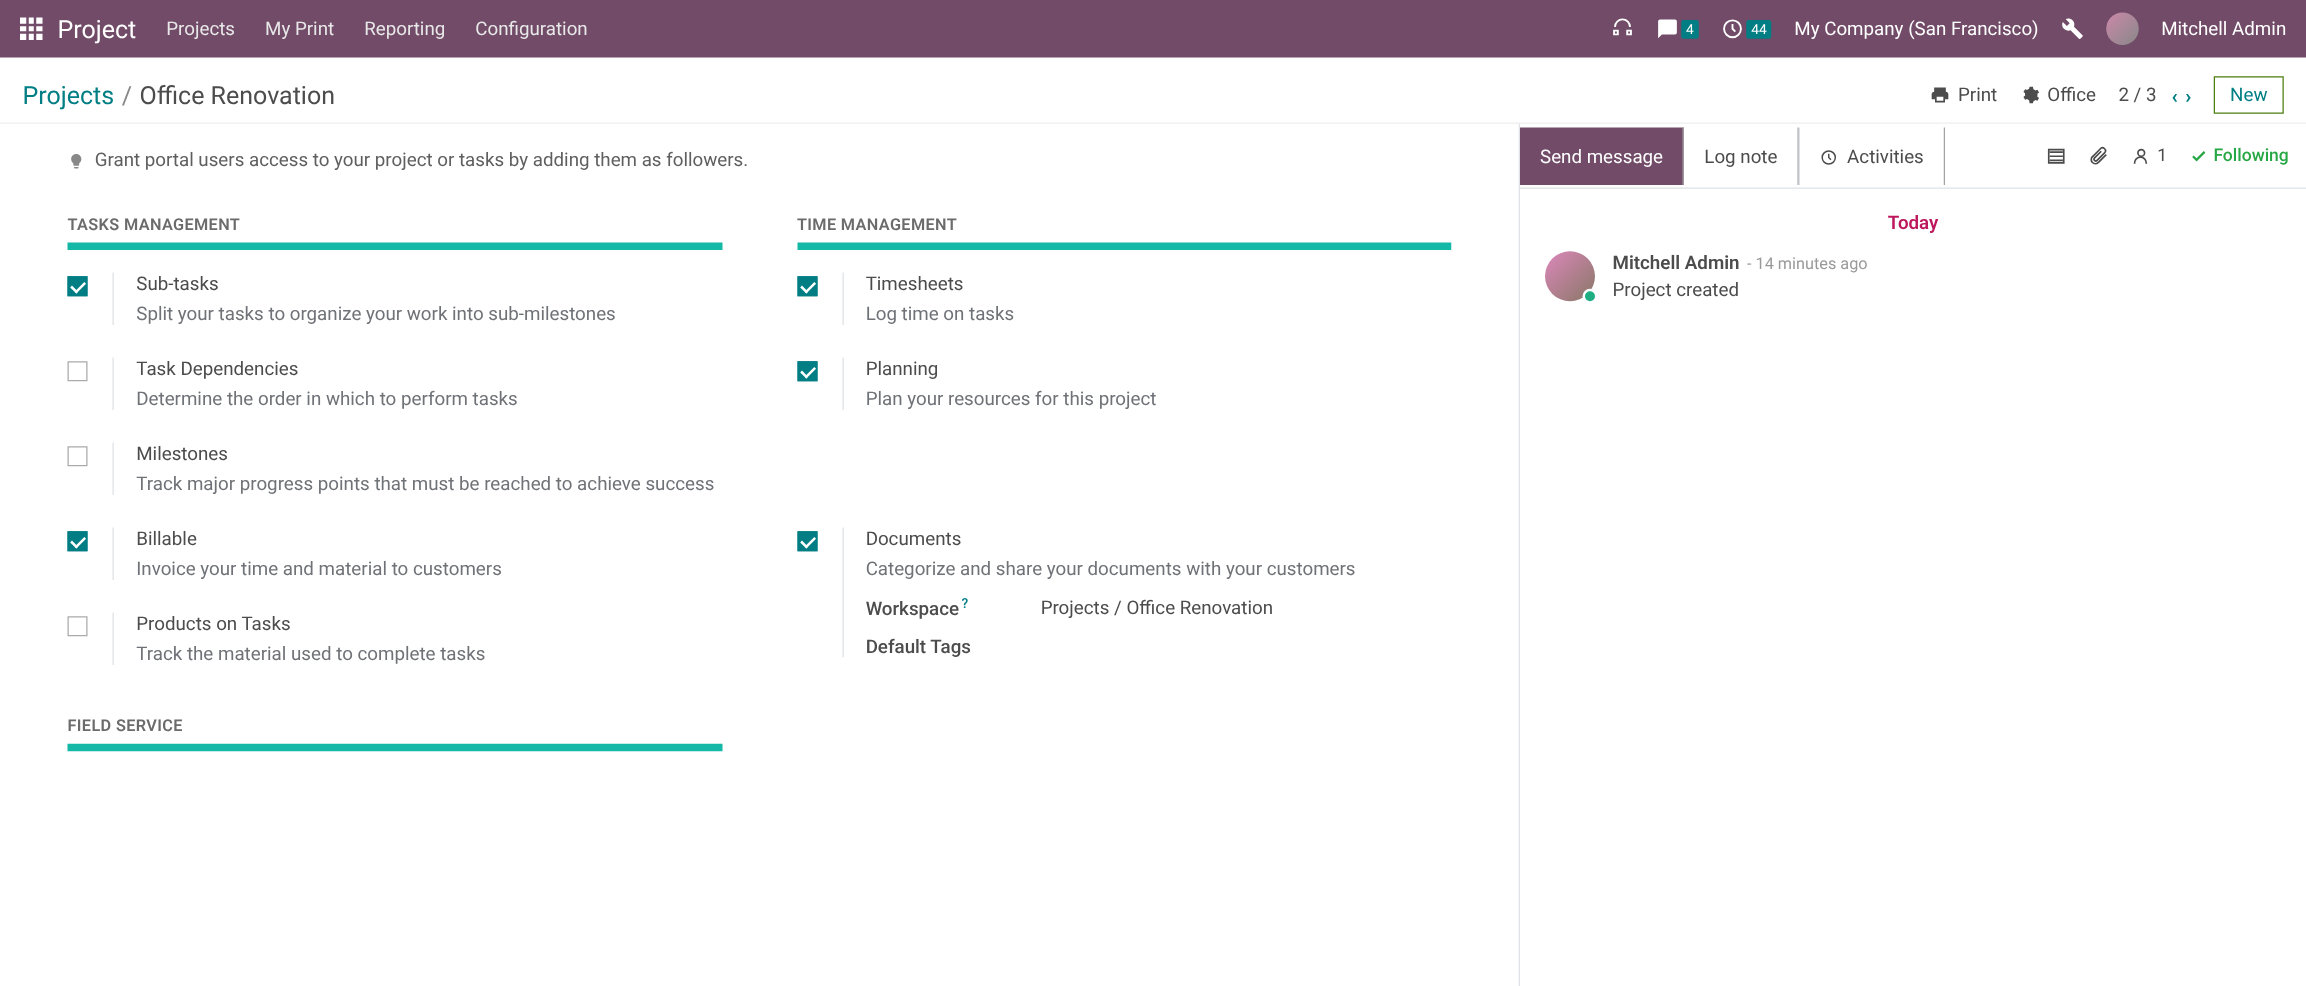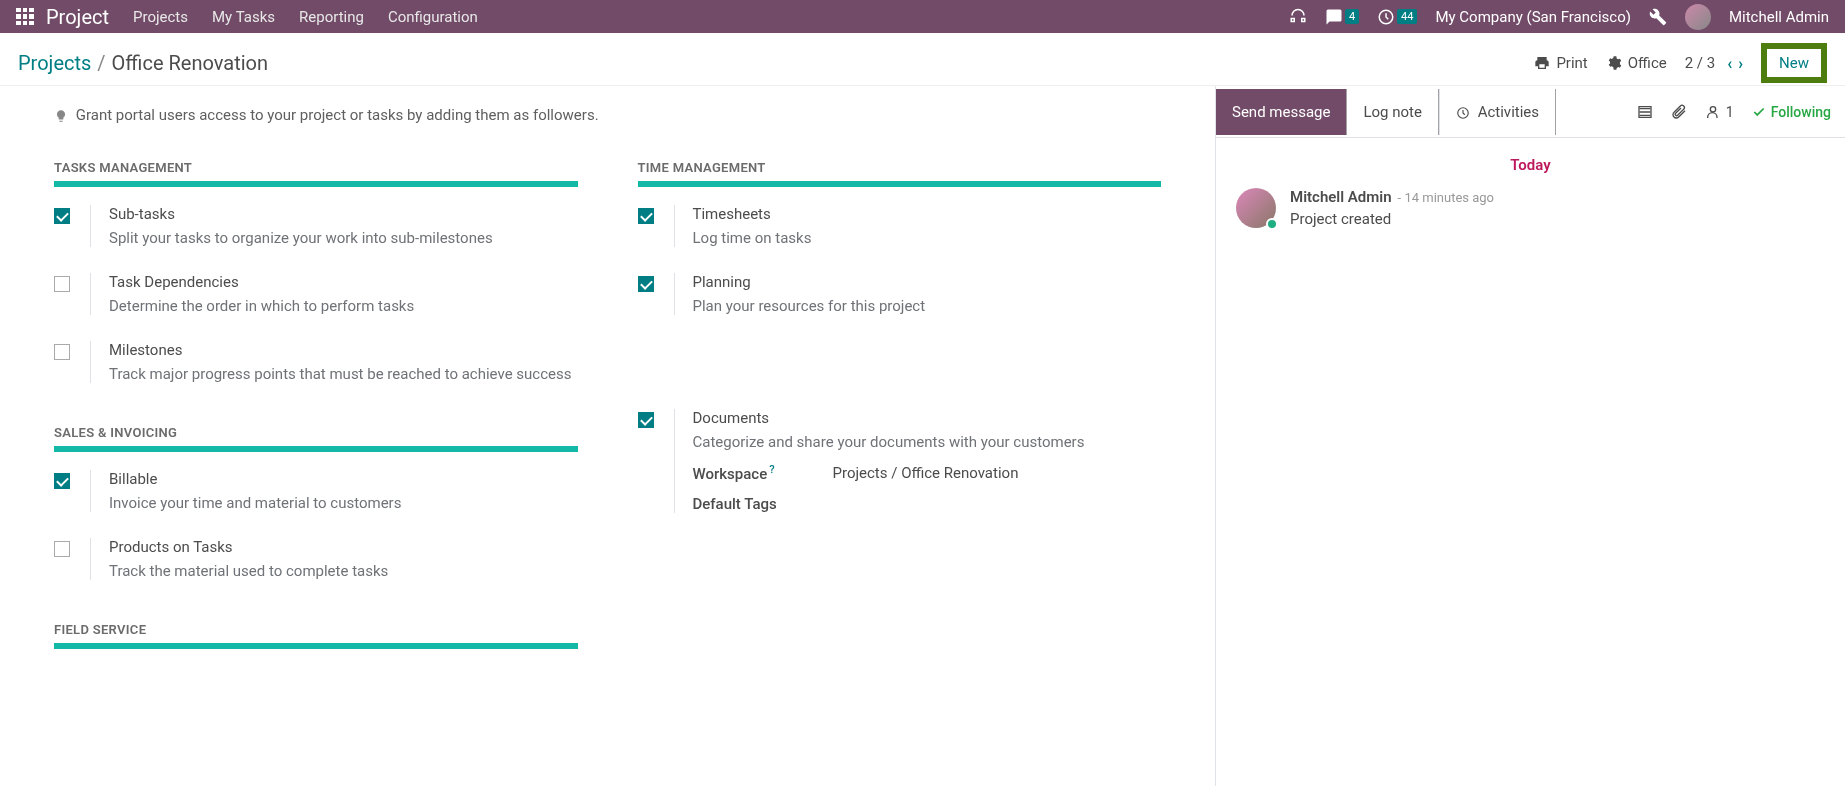--- a/index.html
+++ b/index.html
@@ -1,17 +1,17 @@
 <!DOCTYPE html>
 <html><head>
 <meta charset="utf-8">
 <style>
 * { box-sizing: border-box; margin: 0; padding: 0; }
 body { font-family: -apple-system, BlinkMacSystemFont, "Segoe UI", Roboto, "Helvetica Neue", sans-serif; font-size: 14px; color: #4c4c4c; background: #fff; overflow-x: hidden; width: 1845px; }
-.top-nav { background: #714B67; height: 33px; display: flex; align-items: center; padding: 0 16px; color: #fff; }
+.top-nav { background: #714B67; height: 46px; display: flex; align-items: center; padding: 0 16px; color: #fff; }
 .apps-icon { width: 18px; height: 18px; display: grid; grid-template-columns: repeat(3,1fr); grid-template-rows: repeat(3,1fr); gap: 2px; cursor: pointer; margin-right: 12px; }
 .apps-icon span { background: #fff; }
 .app-title { font-size: 20px; font-weight: 400; margin-right: 24px; }
 .nav-menu { display: flex; gap: 24px; }
 .nav-menu a { color: #e8e8e8; text-decoration: none; font-size: 15px; }
 .nav-right { margin-left: auto; display: flex; align-items: center; gap: 18px; }
 .nav-icon { position: relative; cursor: pointer; color:#fff; display:flex; align-items:center; }
 .badge { display:inline-block; background: #017E84; color: #fff; font-size: 11px; padding: 1px 4px; border-radius: 2px; margin-left:2px; vertical-align: top; }
 .company-name { font-size: 15px; }
 .avatar { width: 26px; height: 26px; border-radius: 50%; background: linear-gradient(135deg,#c8a,#888); }
@@ -19,21 +19,21 @@
 .control-panel { display: flex; align-items: center; padding: 8px 18px 0 18px; height: 52px; border-bottom: 0; }
 .breadcrumb { font-size: 20px; display: flex; align-items: center; gap: 6px; }
 .breadcrumb .link { color: #017E84; cursor: pointer; }
 .breadcrumb .sep { color: #888; }
 .breadcrumb .current { color: #4c4c4c; }
 .cp-right { margin-left: auto; display: flex; align-items: center; gap: 18px; justify-content: center; }
 .cp-btn { display: flex; align-items: center; gap: 6px; cursor: pointer; color: #4c4c4c; font-size: 15px; }
 .pager { display: flex; align-items: center; gap: 12px; font-size: 15px; color:#4c4c4c; }
 .pager-arrows { display:flex; gap:6px; }
 .pager-arrows span { color:#017E84; cursor:pointer; font-size:16px; font-weight:bold; }
-.new-btn { border: 6px solid #4d7c0f; color: #017E84; padding: 5px 12px; cursor: pointer; font-size: 15px; }
+.new-btn { border: 1px solid #4d7c0f; color: #017E84; padding: 5px 12px; cursor: pointer; font-size: 15px; }
 .main-wrap { display: flex; border-top: 1px solid #eee; }
 .form-area { width: 1215px; padding: 12px 24px 24px 24px; height: 700px; overflow: hidden; }
 .chat-area { width: 630px; border-left: 1px solid #dee2e6; }
 .hint-row { font-size: 15px; color: #5f5f5f; padding: 8px 30px 20px 30px; }
 .section { display:flex; gap: 60px; padding: 0 30px; }
 .col { flex:1; }
 .section-title { font-size: 13px; color: #6b6b6b; font-weight: 600; letter-spacing: 0.3px; border-bottom: 6px solid #14b8a6; padding: 16px 0 6px 0; margin-bottom: 18px; }
 .option { display:flex; gap: 20px; margin-bottom: 26px; align-items: flex-start; }
 .checkbox { width:16px; height:16px; border:1px solid #aaa; flex-shrink:0; margin-top:3px; cursor:pointer; position:relative; }
 .checkbox.checked { background:#017E84; border-color:#017E84; }
@@ -77,21 +77,21 @@
       <span></span>
       <span></span>
       <span></span>
       <span></span>
       <span></span>
       <span></span>
   </div>
   <div class="app-title">Project</div>
   <div class="nav-menu">
     <a>Projects</a>
-    <a>My Tasks</a>
+    <a>My Print</a>
     <a>Reporting</a>
     <a>Configuration</a>
   </div>
   <div class="nav-right">
     <div class="nav-icon">
       <svg width="18" height="18" viewBox="0 0 24 24" fill="none" stroke="#fff" stroke-width="2">
           <path d="M4 10a8 8 0 0 1 16 0"></path>
           <path d="M3 14h4v4H3zM17 14h4v4h-4z"></path>
         </svg>
     </div>
@@ -198,21 +198,20 @@
           <div class="opt-body">
             <div class="opt-label">Planning</div>
             <div class="opt-desc">Plan your resources for this project</div>
           </div>
         </div>
       </div>
     </div>
 
     <div class="section">
       <div class="col">
-        <div class="section-title">SALES &amp; INVOICING</div>
         <div class="option">
           <div class="checkbox checked"></div>
           <div class="opt-body">
             <div class="opt-label">Billable</div>
             <div class="opt-desc">Invoice your time and material to customers</div>
           </div>
         </div>
         <div class="option">
           <div class="checkbox"></div>
           <div class="opt-body">

